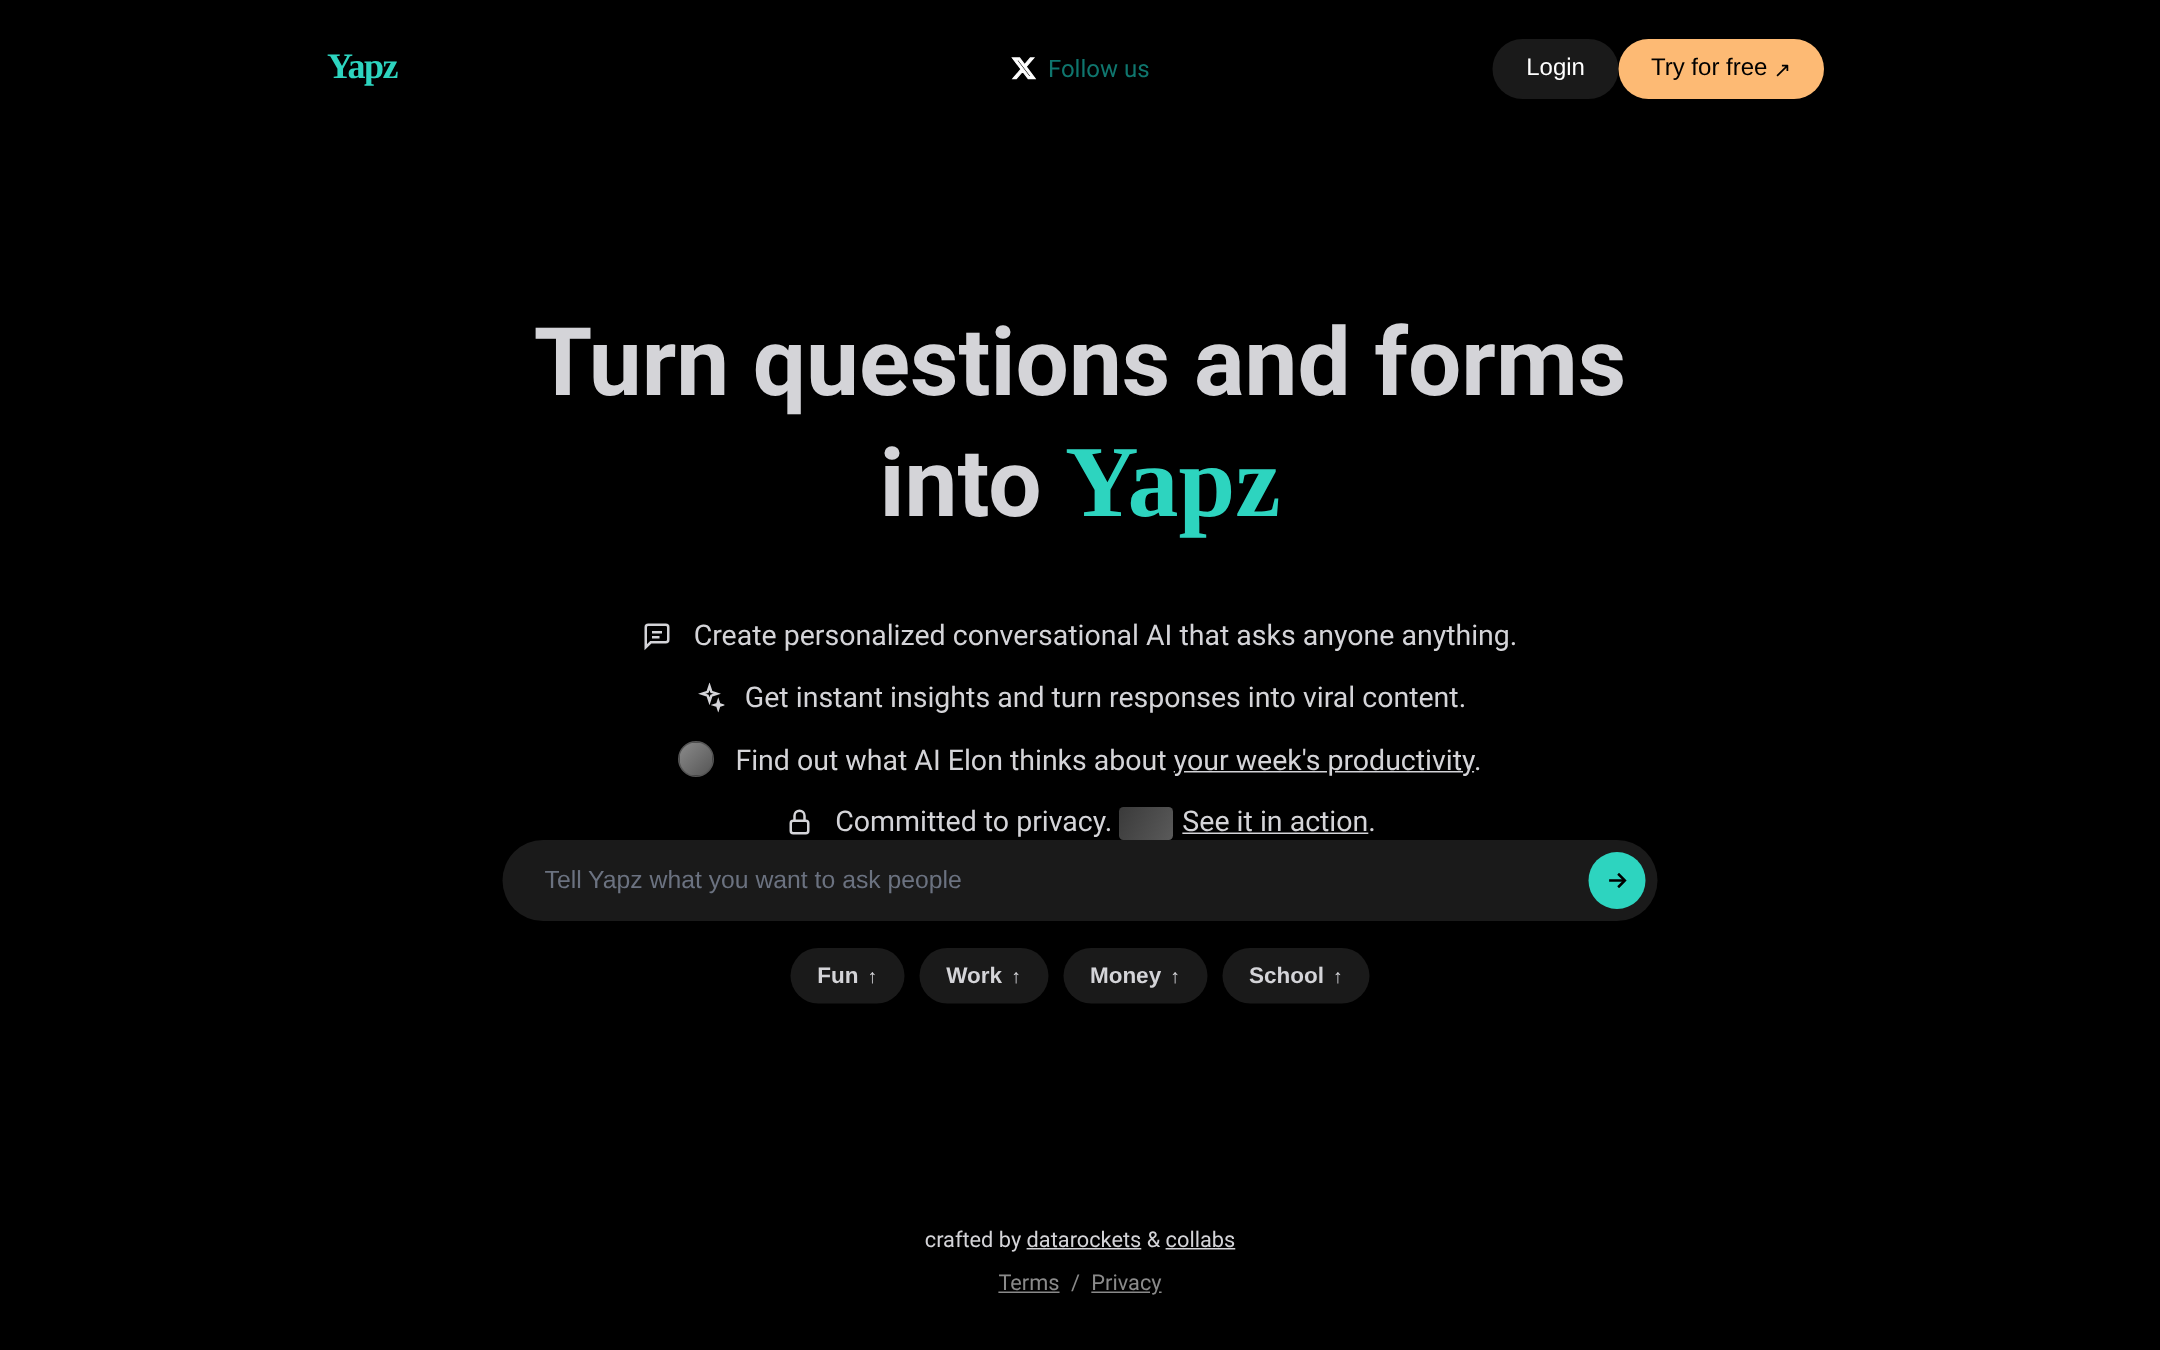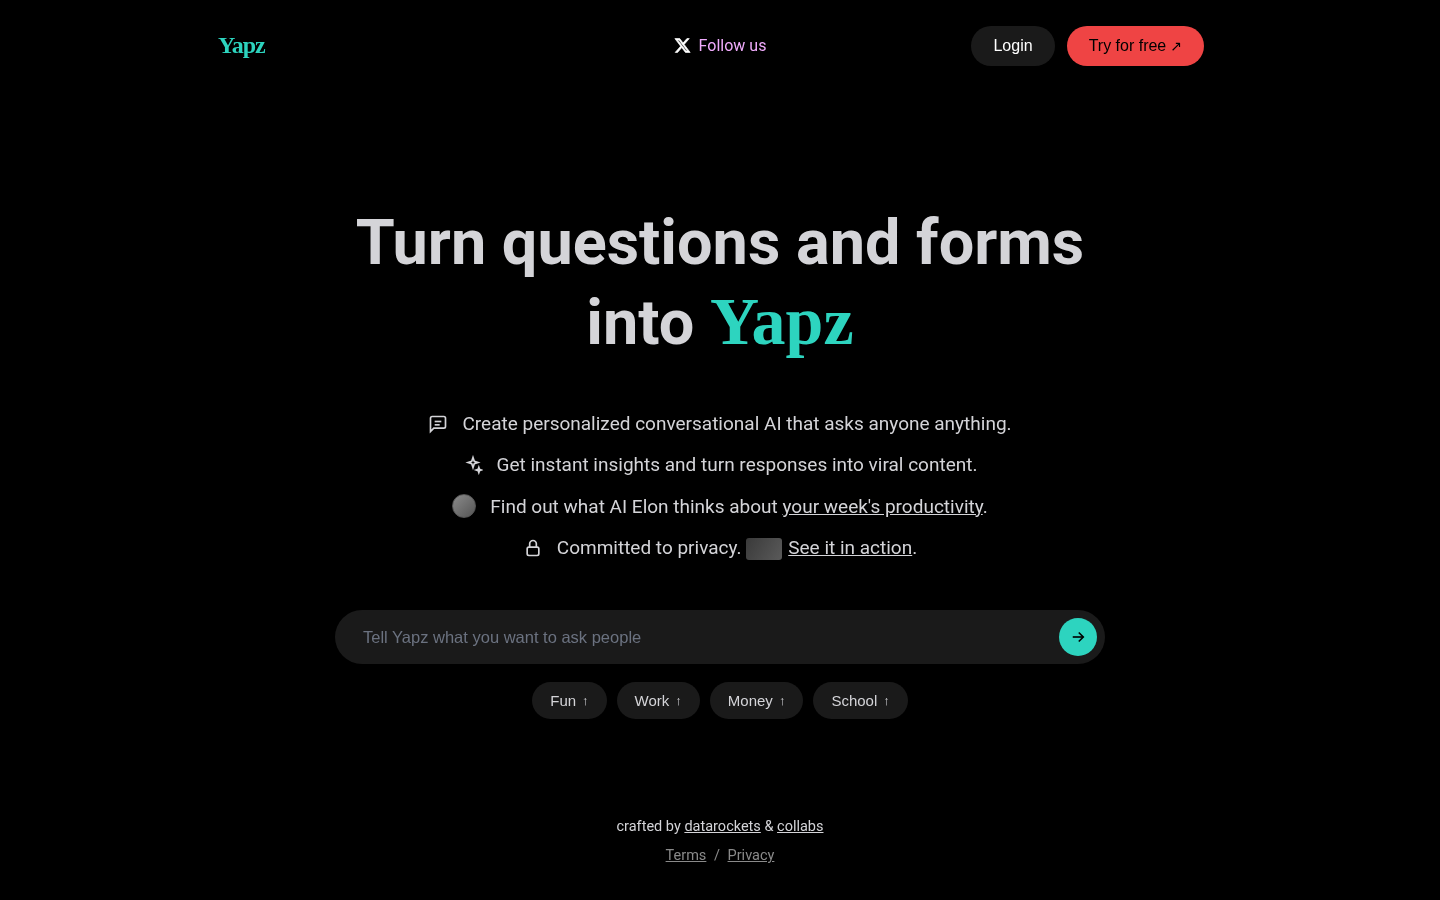--- a/index.html
+++ b/index.html
@@ -30,47 +30,47 @@
       font-size: 24px;
       font-weight: bold;
       color: #2DD4BF;
       letter-spacing: -1px;
     }
     .follow {
       margin: 0 auto;
       display: flex;
       align-items: center;
       gap: 8px;
-      color: #f0abfc;
+      color: #0f766e;
       font-size: 16px;
       cursor: pointer;
     }
     .x-icon {
       width: 17px;
       height: 17px;
       stroke: #fff;
       fill: #fff;
     }
     .nav-right {
       position: absolute;
-      right: 236px;
-      display: flex;
-      gap: 12px;
+      right: 224px;
+      display: flex;
+      gap: 0;
     }
     .btn-login {
       background: #1a1a1a;
       color: #fff;
       border: none;
       border-radius: 999px;
       padding: 11px 22px;
       font-size: 16px;
       cursor: pointer;
     }
     .btn-try {
-      background: #ef4444;
+      background: #fdba74;
       color: #000;
       border: none;
       border-radius: 999px;
       padding: 11px 22px;
       font-size: 16px;
       font-weight: 500;
       cursor: pointer;
       display: flex;
       align-items: center;
       gap: 4px;
@@ -140,21 +140,20 @@
       display: inline-block;
       vertical-align: middle;
       margin-right: 6px;
     }
     .underline {
       text-decoration: underline;
       cursor: pointer;
       margin-top: 12px;
     }
     .input-container {
-      margin-top: 50px;
       width: 770px;
       background: #1a1a1a;
       border-radius: 999px;
       display: flex;
       align-items: center;
       padding: 8px 8px 8px 28px;
       height: 54px;
     }
     .input-field {
       flex: 1;
@@ -194,20 +193,21 @@
       background: #1a1a1a;
       border: none;
       color: #d4d4d8;
       border-radius: 999px;
       padding: 10px 18px;
       font-size: 15px;
       cursor: pointer;
       display: flex;
       align-items: center;
       gap: 6px;
+      font-weight: bold;
     }
     .chip-arrow {
       font-size: 13px;
     }
     .footer {
       text-align: center;
       padding-bottom: 36px;
       font-size: 14.5px;
       color: #d4d4d8;
     }

